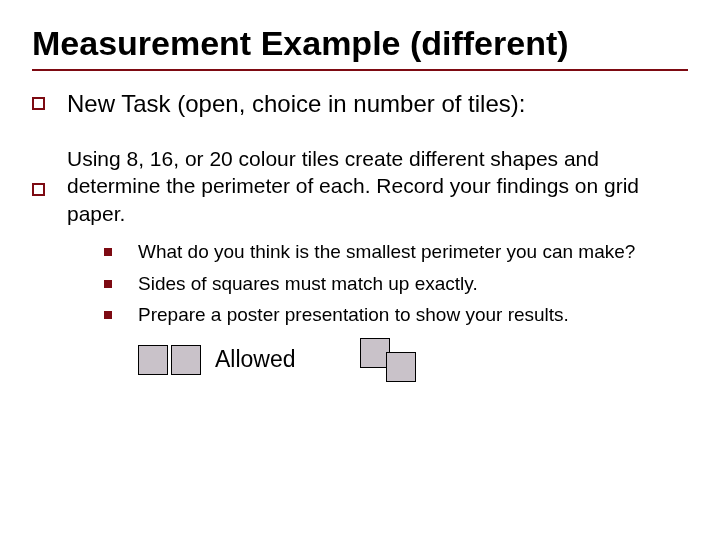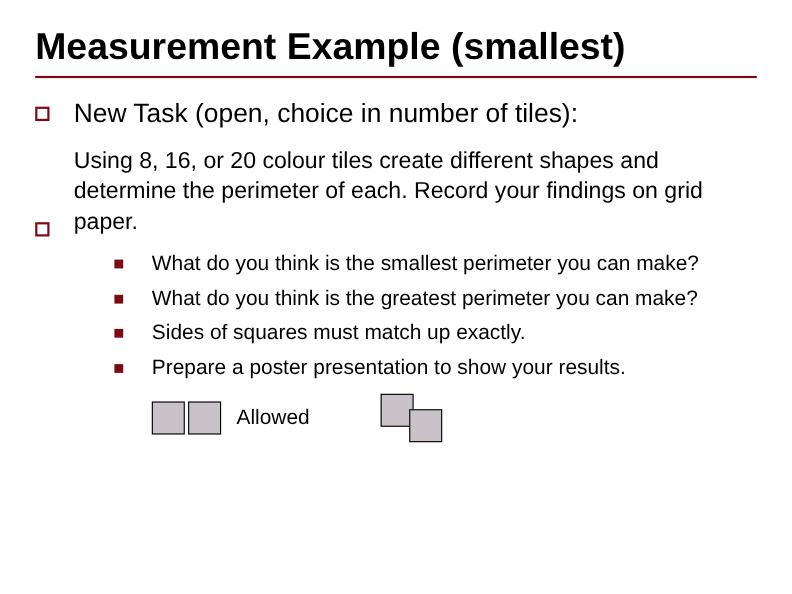--- a/index.html
+++ b/index.html
@@ -19,37 +19,37 @@
     margin-bottom: 6px;
   }
   .rule {
     border: none;
     border-top: 2px solid #7d0a12;
     margin-bottom: 18px;
   }
   .lvl1 {
     display: flex;
     align-items: flex-start;
-    margin-bottom: 14px;
+    margin-bottom: 26px;
   }
   .lvl1 .bullet {
     width: 13px;
     height: 13px;
     border: 2px solid #7d0a12;
     margin-top: 8px;
     margin-right: 22px;
     flex: 0 0 auto;
   }
   .lvl1 .text {
     font-size: 24px;
     line-height: 1.25;
   }
   .lvl2 {
     display: flex;
-    align-items: flex-end;
+    align-items: center;
     margin-bottom: 12px;
     padding-left: 0;
   }
   .lvl2 .bullet {
     width: 13px;
     height: 13px;
     border: 2px solid #7d0a12;
     margin-top: 6px;
     margin-right: 22px;
     flex: 0 0 auto;
@@ -90,21 +90,21 @@
     display: flex;
   }
   .tile {
     width: 30px;
     height: 30px;
     background: #c9c2c9;
     border: 1px solid #000;
   }
   .tiles-allowed .tile + .tile { margin-left: 3px; }
   .label {
-    font-size: 19px;
+    font-size: 23px;
     text-align: center;
   }
   .tiles-not {
     position: relative;
     width: 56px;
     height: 44px;
     margin-left: 50px;
   }
   .tiles-not .t1 {
     position: absolute;
@@ -117,41 +117,37 @@
     position: absolute;
     left: 26px; top: 14px;
     width: 30px; height: 30px;
     background: #c9c2c9;
     border: 1px solid #000;
   }
 </style>
 </head>
 <body>
 
-<h1 class="title">Measurement Example (smallest)</h1>
+<h1 class="title">Measurement Example (different)</h1>
 <hr class="rule">
 
 <div class="lvl1">
   <span class="bullet"></span>
   <span class="text">New Task (open, choice in number of tiles):</span>
 </div>
 
 <div class="lvl2">
   <span class="bullet"></span>
   <span class="text">Using 8, 16, or 20 colour tiles create different shapes and determine the perimeter of each. Record your findings on grid paper.</span>
 </div>
 
 <div class="sublist">
   <div class="lvl3">
     <span class="bullet"></span>
     <span class="text">What do you think is the smallest perimeter you can make?</span>
-  </div>
-  <div class="lvl3">
-    <span class="bullet"></span>
-    <span class="text">What do you think is the greatest perimeter you can make?</span>
   </div>
   <div class="lvl3">
     <span class="bullet"></span>
     <span class="text">Sides of squares must match up exactly.</span>
   </div>
   <div class="lvl3">
     <span class="bullet"></span>
     <span class="text">Prepare a poster presentation to show your results.</span>
   </div>
 </div>

